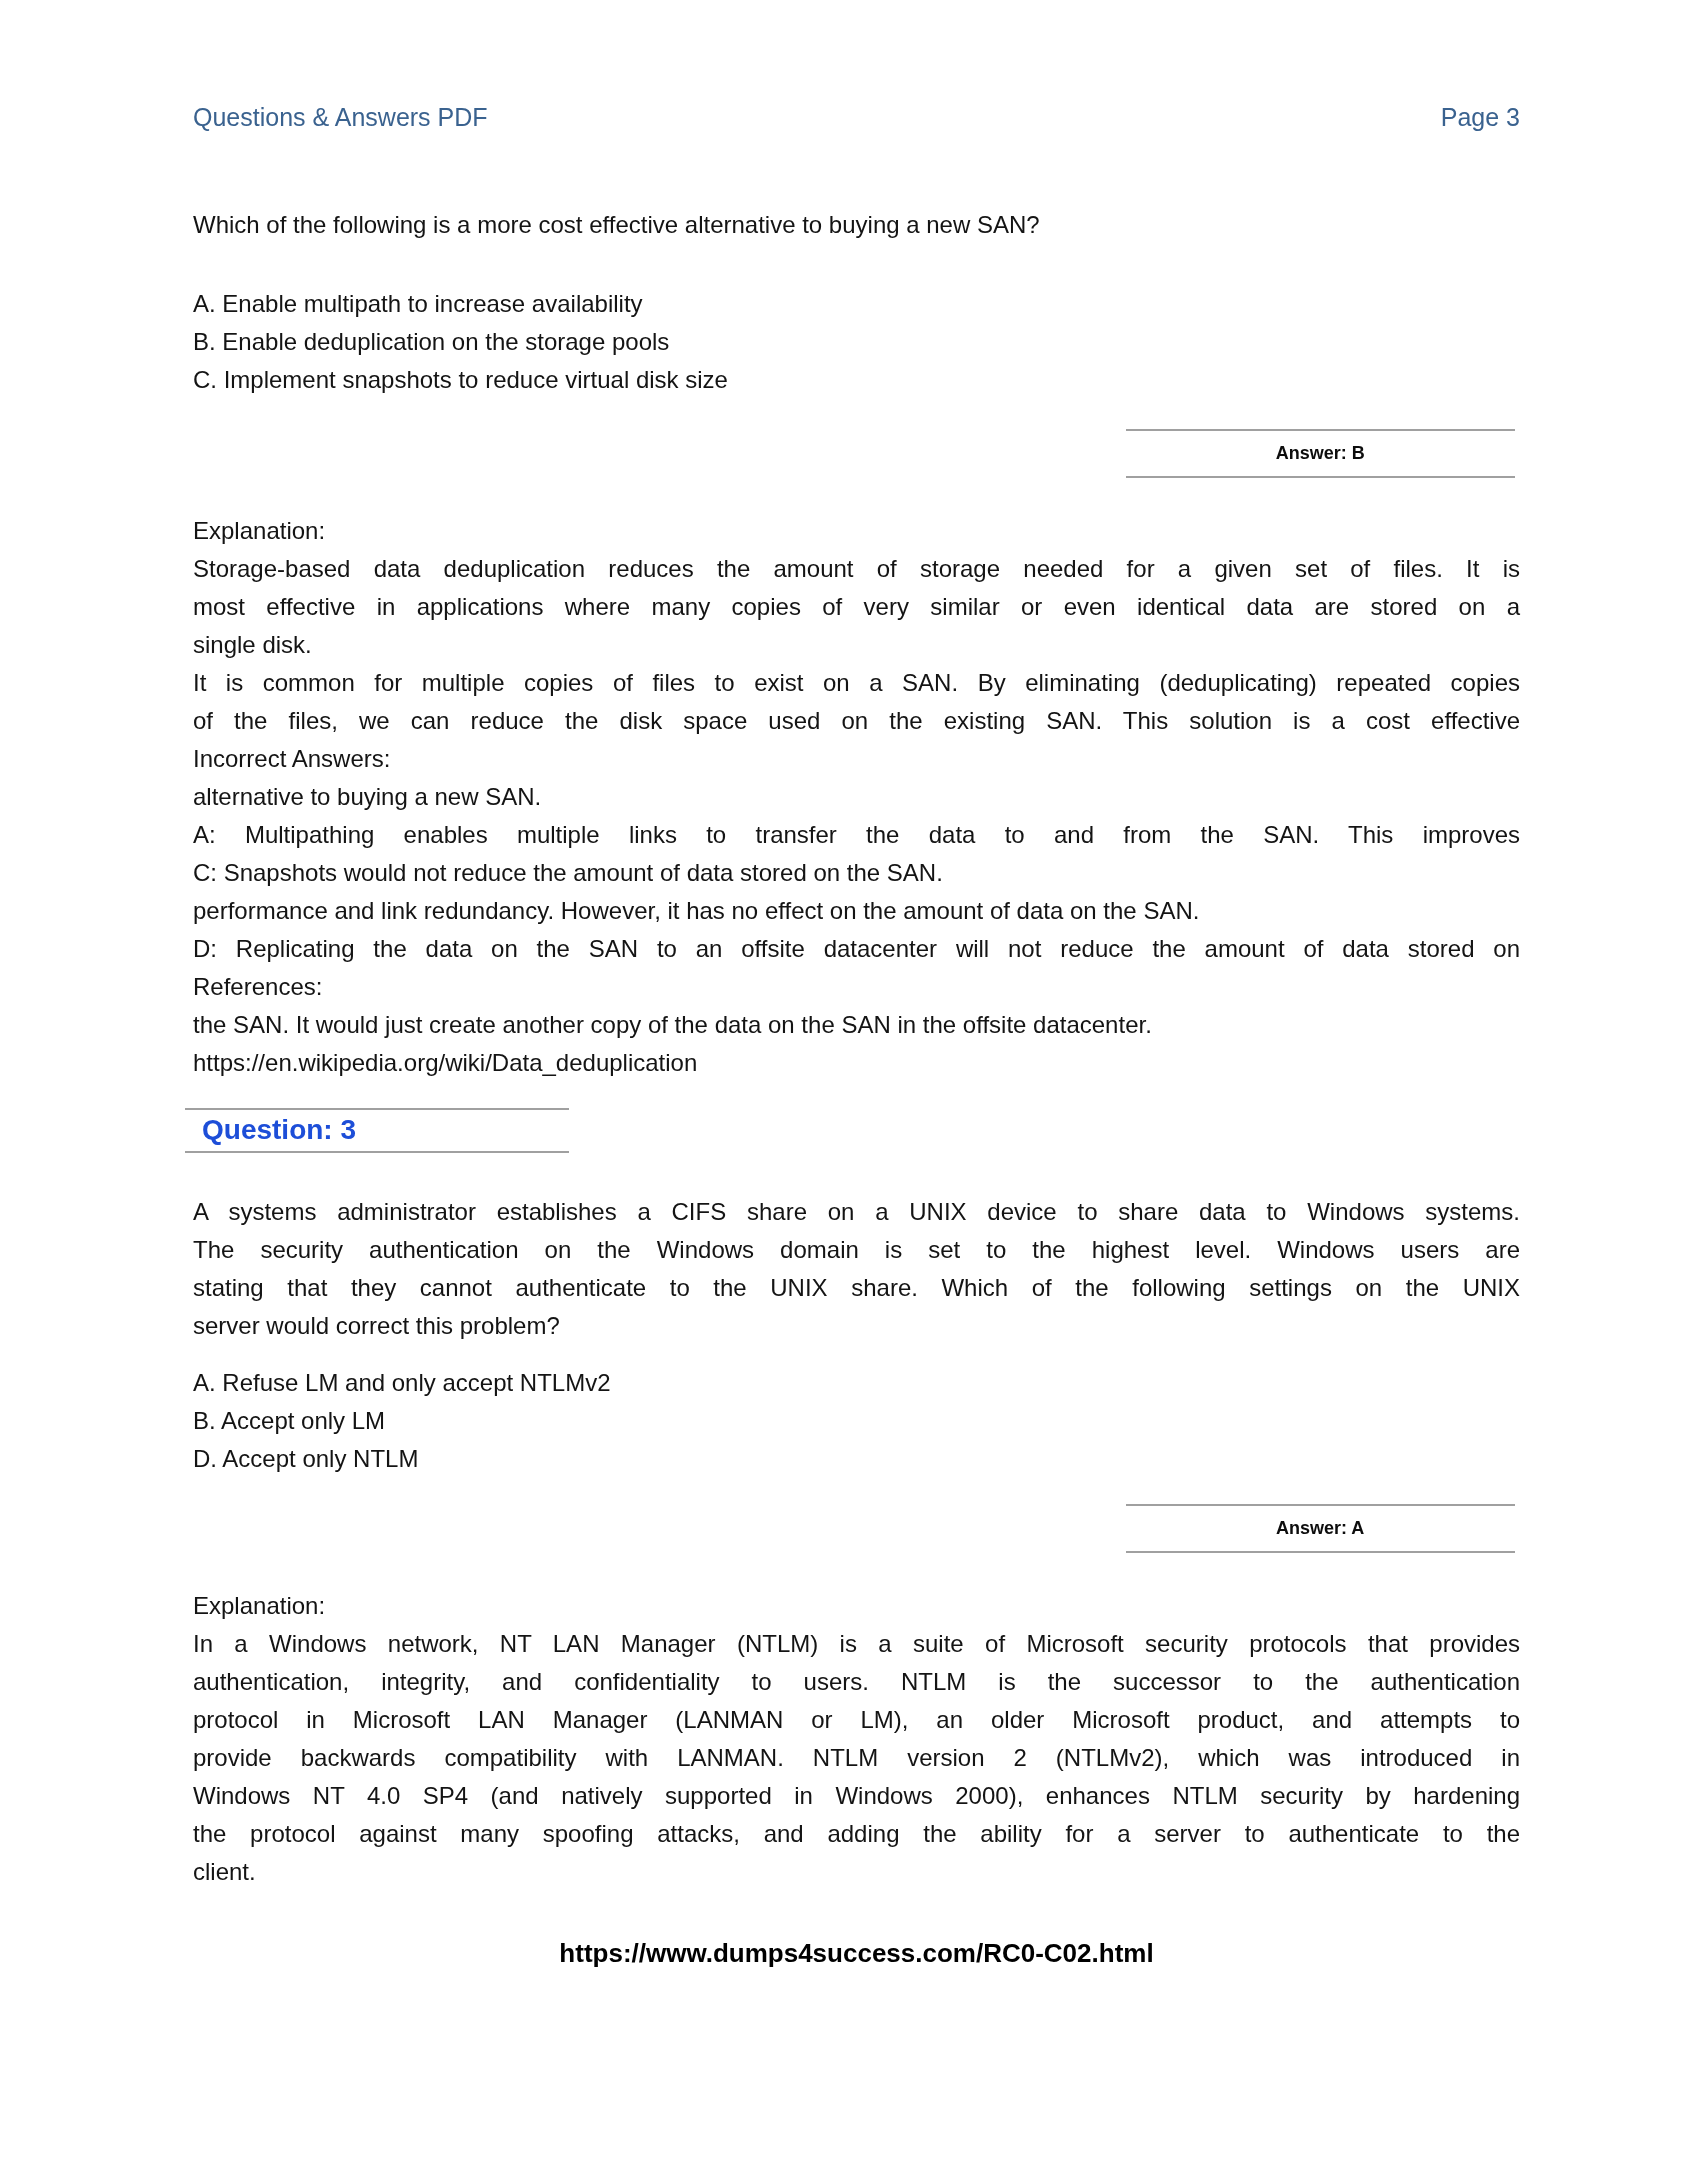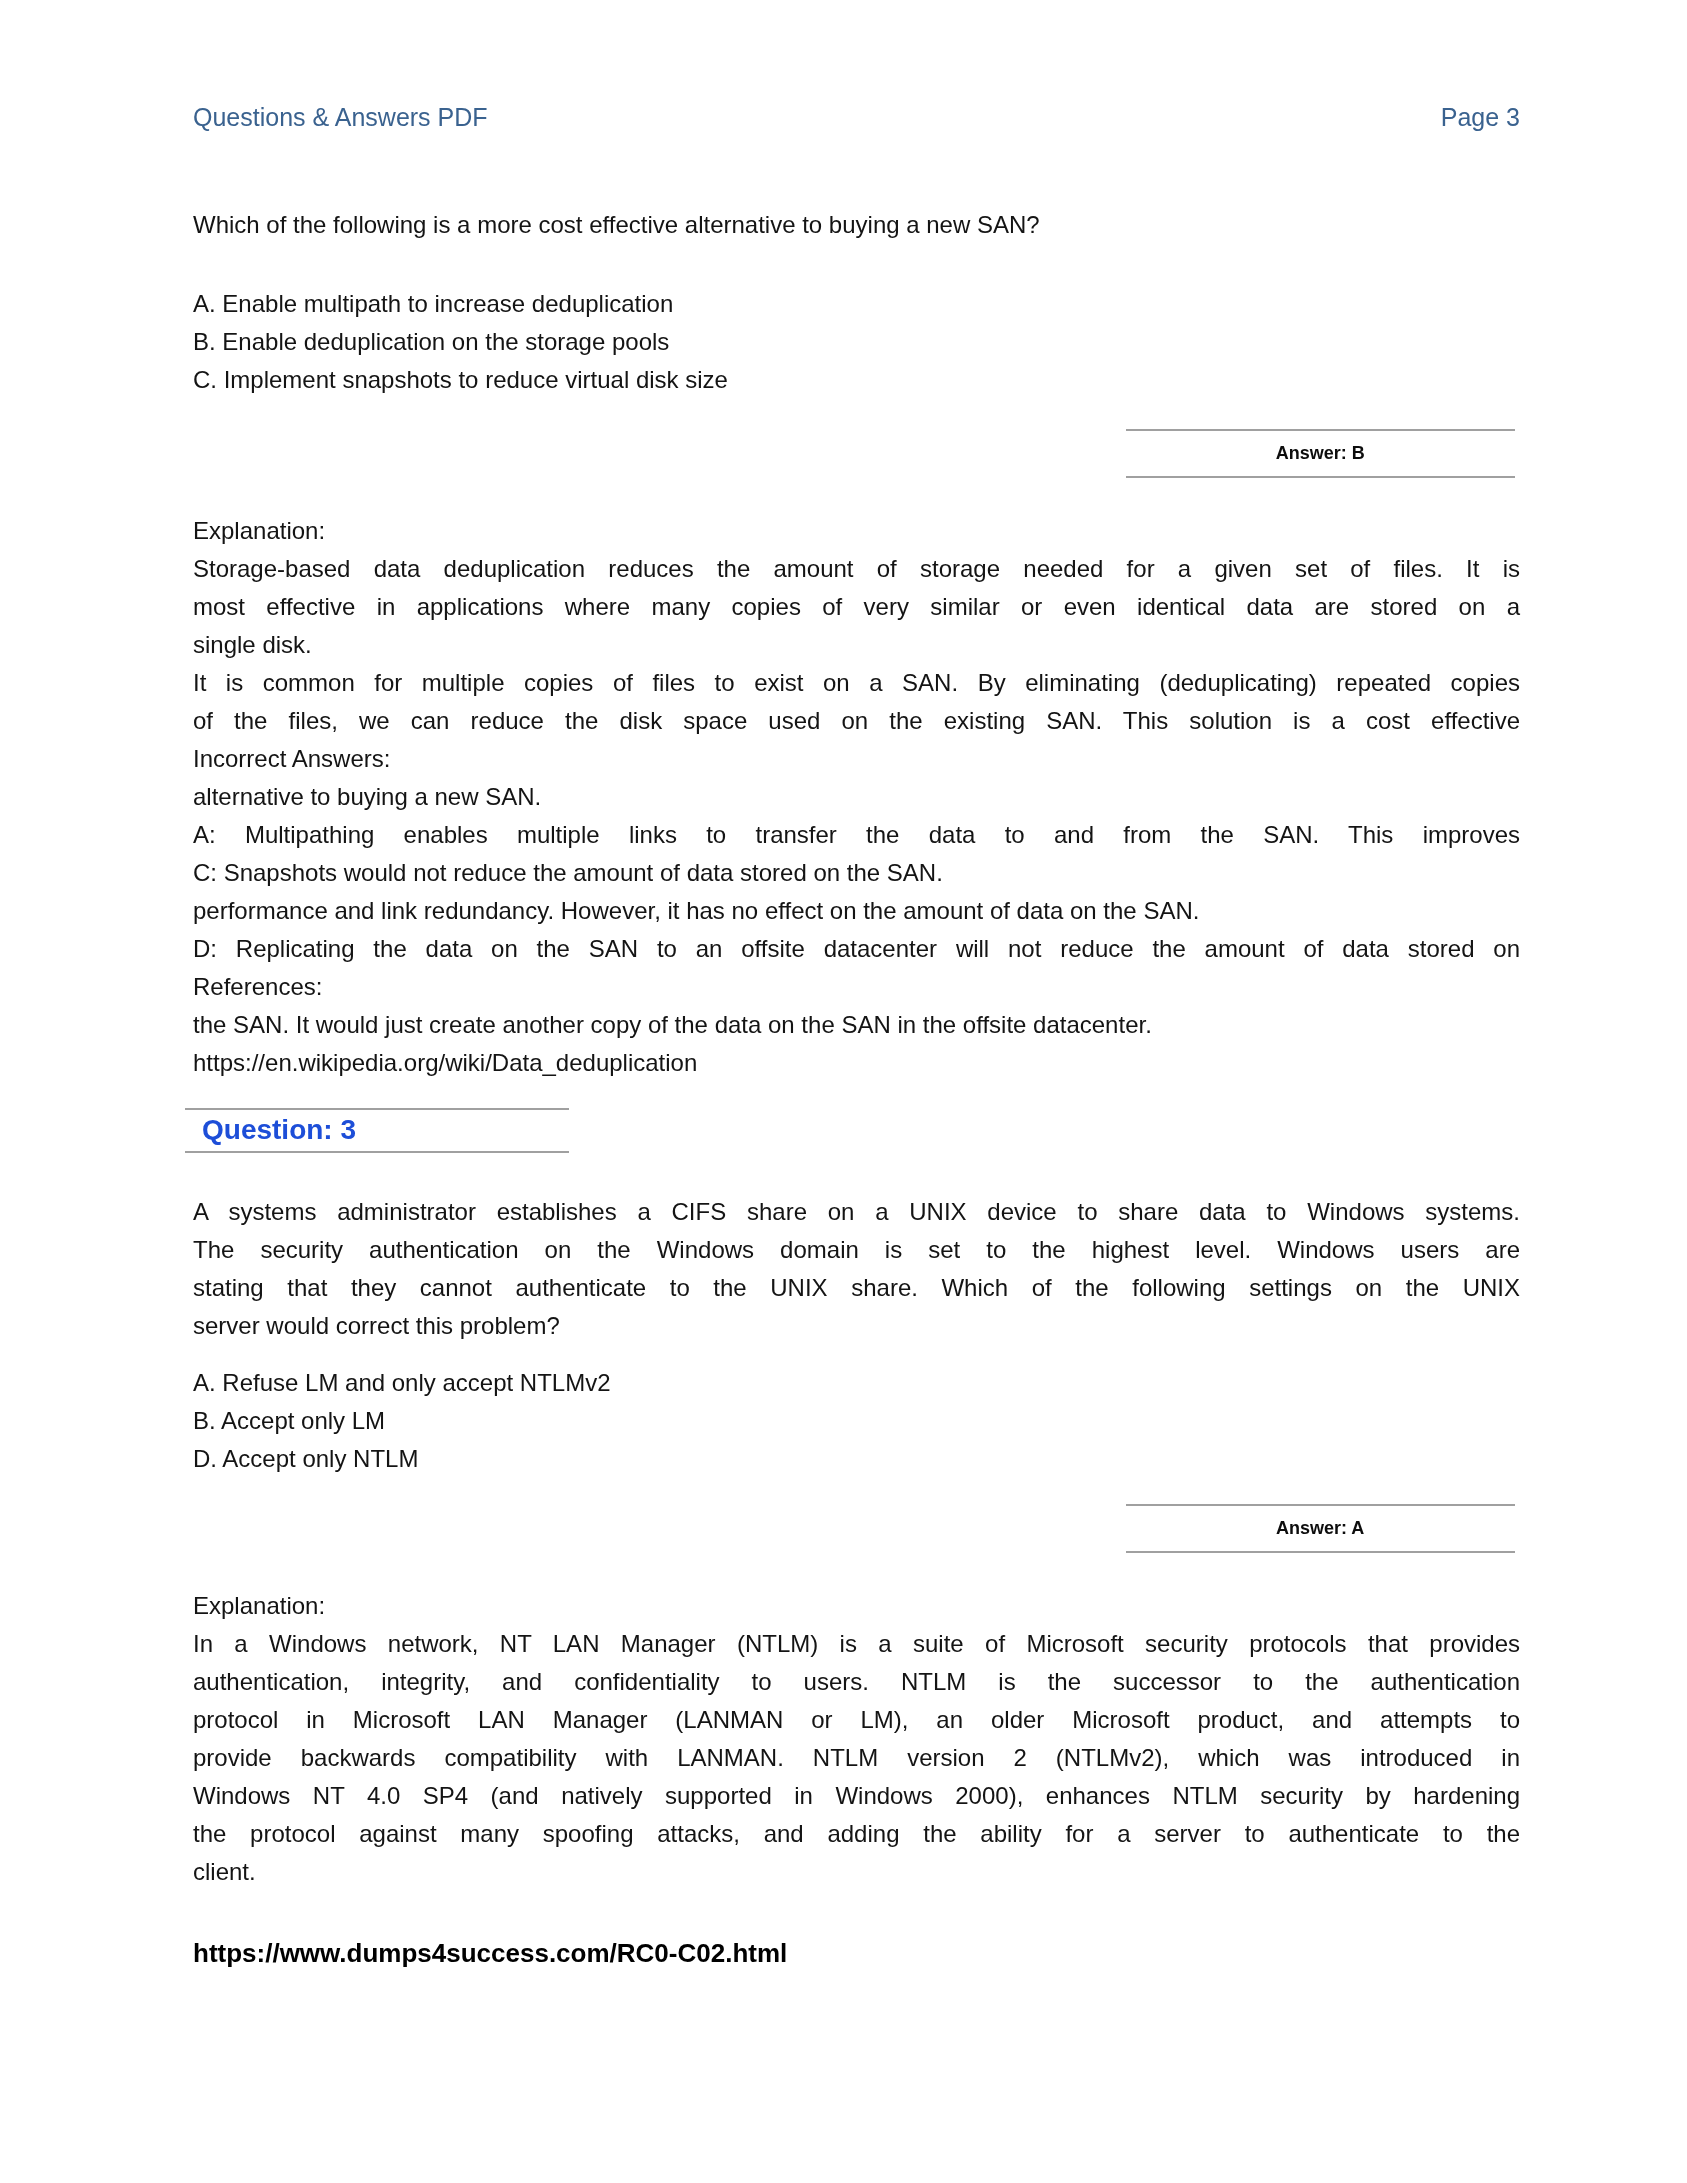--- a/index.html
+++ b/index.html
@@ -48,39 +48,40 @@
     border-top:2px solid var(--rule, #a0a0a0);
     border-bottom:2px solid var(--rule, #a0a0a0);
     padding:5.3px 0 6.6px 17px;
     font-weight:bold; font-size:28px; line-height:30px; color:#1d4ed8;
   }
 
   .q3body { margin-top:40px; }
 
   .footer {
     margin-top:46px;
+    text-align:center;
     font-weight:bold; font-size:26px; line-height:33px;
     color:#000;
   }
 </style>
 </head>
 <body>
 
 <div class="page">
   <div class="content">
 
     <div class="header">
       <span>Questions &amp; Answers PDF</span>
       <span>Page 3</span>
     </div>
 
     <div class="qline">Which of the following is a more cost effective alternative to buying a new SAN?</div>
 
     <div class="opts">
-      <div class="line">A. Enable multipath to increase deduplication</div>
+      <div class="line">A. Enable multipath to increase availability</div>
       <div class="line">B. Enable deduplication on the storage pools</div>
       <div class="line">C. Implement snapshots to reduce virtual disk size</div>
     </div>
 
     <div class="answer-wrap">
       <div class="answer-label">Answer: B</div>
     </div>
 
     <div class="expl">
       <div class="line">Explanation:</div>

